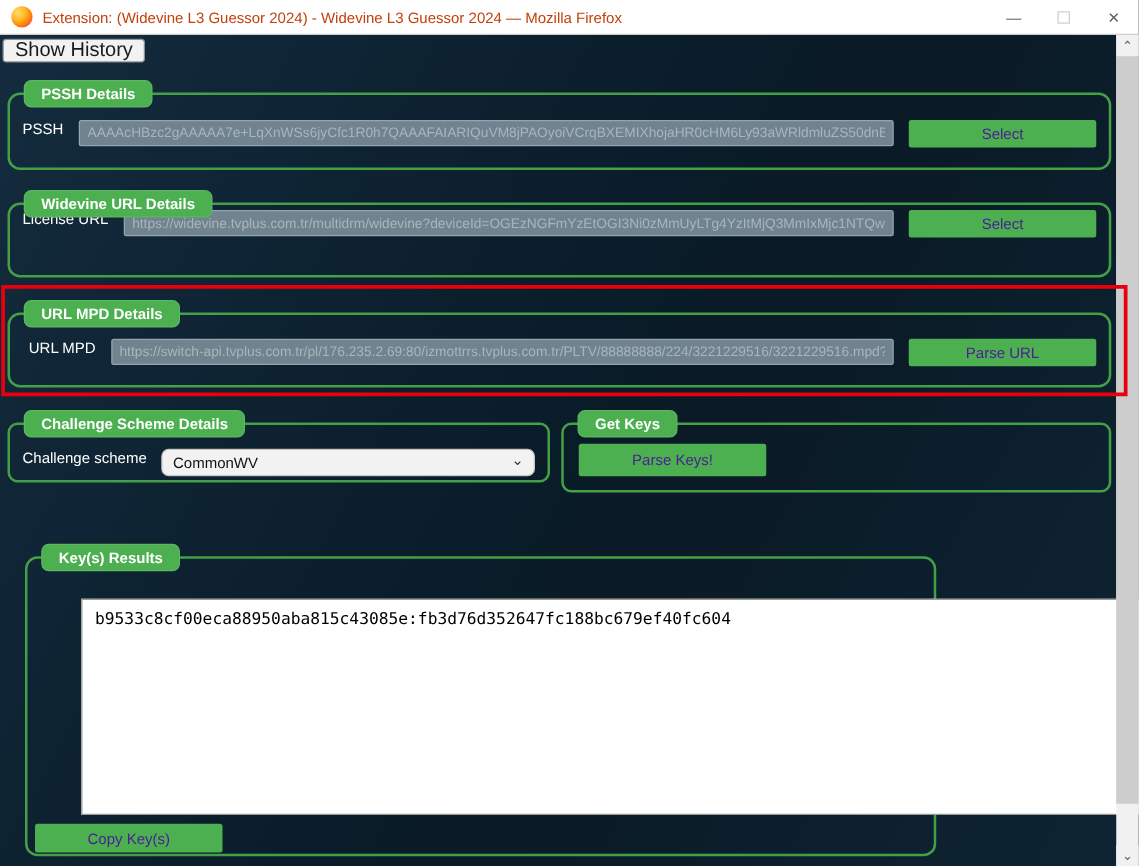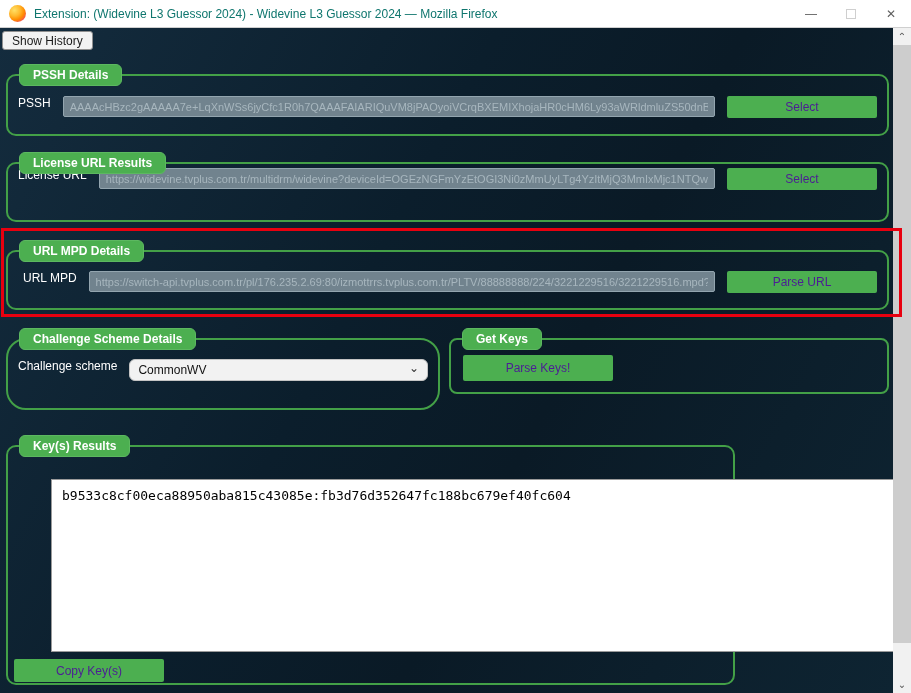--- a/index.html
+++ b/index.html
@@ -4,32 +4,32 @@
 <style>
   * { margin:0; padding:0; box-sizing:border-box; }
   html,body { width:911px; height:693px; font-family:"Liberation Sans", sans-serif; overflow:hidden; }
   .window { position:relative; width:911px; height:693px; background:#0b1c28; }
 
   
   .titlebar { position:absolute; top:0; left:0; width:911px; height:28px;
     background:#ffffff; border-bottom:1px solid #cfcfcf; display:flex; align-items:center; }
   .ff-icon { width:17px; height:17px; border-radius:50%; margin:0 8px 0 9px; flex:0 0 auto;
     background:radial-gradient(circle at 32% 30%, #ffe066 0%, #ffb92e 35%, #ff8a00 60%, #f0426b 85%, #b5007f 100%); }
-  .title-text { font-size:12px; color:#0f766e; white-space:nowrap; }
+  .title-text { font-size:12px; color:#c2410c; white-space:nowrap; }
   .win-controls { margin-left:auto; display:flex; align-items:center; height:100%; }
   .win-btn { width:40px; height:100%; display:flex; align-items:center; justify-content:center;
     font-size:12px; color:#5f5f5f; background:transparent; border:none; cursor:default; }
   .max-glyph { width:10px; height:10px; border:1px solid #cfcfcf; display:inline-block; }
 
   
   .content { position:absolute; top:28px; left:0; width:893px; height:665px;
     background:linear-gradient(118deg,#142c3e 0%, #0b1e2c 40%, #0a1a26 60%, #0e2432 100%); }
 
   .show-history { position:absolute; top:3px; left:2px; height:19px; padding:0 9px;
-    background:#f2f2f2; border:1px solid #8f8f8f; border-radius:3px; font-size:12px; color:#1a1a1a;
+    background:#f2f2f2; border:1px solid #8f8f8f; border-radius:3px; font-size:16px; color:#1a1a1a;
     font-family:"Liberation Sans", sans-serif; }
 
   .panel { position:absolute; border:2px solid #43a047; border-radius:10px; }
   .legend { position:absolute; top:-12px; left:11px; background:#4caf50; border:1px solid #5cb860;
     color:#ffffff; font-size:12px; font-weight:bold; padding:3px 13px; border-radius:6px; white-space:nowrap; }
 
   .row { display:flex; padding:0 10px; }
   .field-label { font-size:12px; color:#ffffff; margin-right:12px; white-space:nowrap; }
   .field-input { flex:1; height:21px; background:#71838e; border:1px solid #93a5af; border-radius:2px;
     color:#a7b6be; font-size:11px; font-family:"Liberation Sans", sans-serif; padding:0 6px;
@@ -42,30 +42,30 @@
   .panel-pssh    { left:6px; top:46px;  width:883px; height:62px; }
   .panel-pssh    .row { margin-top:20px; }
   .panel-license { left:6px; top:134px; width:883px; height:60px; }
   .panel-license .row { margin-top:4px; }
   .panel-mpd     { left:6px; top:222px; width:883px; height:60px; }
   .panel-mpd     .row { margin-top:19px;padding-left:15px; }
 
   .red-highlight { position:absolute; left:1px; top:228px; width:901px; height:89px;
     border:3px solid #e8000f; z-index:10; pointer-events:none; }
 
-  .panel-challenge { left:6px; top:310px; width:434px; height:72px; border-radius:20px; }
+  .panel-challenge { left:6px; top:310px; width:434px; height:48px; border-radius:8px; }
   .panel-challenge .row { margin-top:19px; }
   .select-box { position:relative; width:306px; height:22px; background:#f2f2f2; border:1px solid #c4c4c4;
     border-radius:6px; display:flex; align-items:center; padding:0 8px; font-size:12px; color:#111; }
   .select-chevron { position:absolute; right:8px; top:1px; font-size:12px; color:#333; }
 
   .panel-getkeys { left:449px; top:310px; width:440px; height:56px; border-radius:8px; }
   .parse-btn { position:absolute; left:12px; top:15px; width:150px; height:26px; }
 
-  .panel-results { left:6px; top:417px; width:729px; height:240px; }
+  .panel-results { left:20px; top:417px; width:729px; height:240px; }
   .results-area { position:absolute; left:8px; top:32px; width:863px; height:173px;
     background:#ffffff; border:1px solid #9a9a9a; color:#000000; resize:none;
     font-family:"DejaVu Sans Mono", monospace; font-size:13px; padding:8px 10px; line-height:1.3;margin-left:35px; }
   .copy-keys-btn { position:absolute; left:6px; top:212px; width:150px; height:23px; }
 
   
   .scrollbar { position:absolute; top:28px; right:0; width:18px; height:665px; background:#f1f1f1; }
   .scroll-arrow { position:absolute; left:0; width:18px; height:17px; display:flex; align-items:center;
     justify-content:center; font-size:10px; color:#555; background:#f1f1f1; border:none; }
   .scroll-arrow.up { top:0; }
@@ -100,21 +100,21 @@
     <div class="panel panel-pssh">
       <span class="legend">PSSH Details</span>
       <div class="row">
         <span class="field-label">PSSH</span>
         <input class="field-input" readonly="" value="AAAAcHBzc2gAAAAA7e+LqXnWSs6jyCfc1R0h7QAAAFAIARIQuVM8jPAOyoiVCrqBXEMIXhojaHR0cHM6Ly93aWRldmluZS50dnBsdXMu" style="">
         <button class="green-btn">Select</button>
       </div>
     </div>
 
     <div class="panel panel-license">
-      <span class="legend">License URL Results</span>
+      <span class="legend">Widevine URL Details</span>
       <div class="row">
         <span class="field-label">License URL</span>
         <input class="field-input" readonly="" value="https://widevine.tvplus.com.tr/multidrm/widevine?deviceId=OGEzNGFmYzEtOGI3Ni0zMmUyLTg4YzItMjQ3MmIxMjc1NTQw" style="">
         <button class="green-btn">Select</button>
       </div>
     </div>
 
     <div class="panel panel-mpd">
       <span class="legend">URL MPD Details</span>
       <div class="row">

